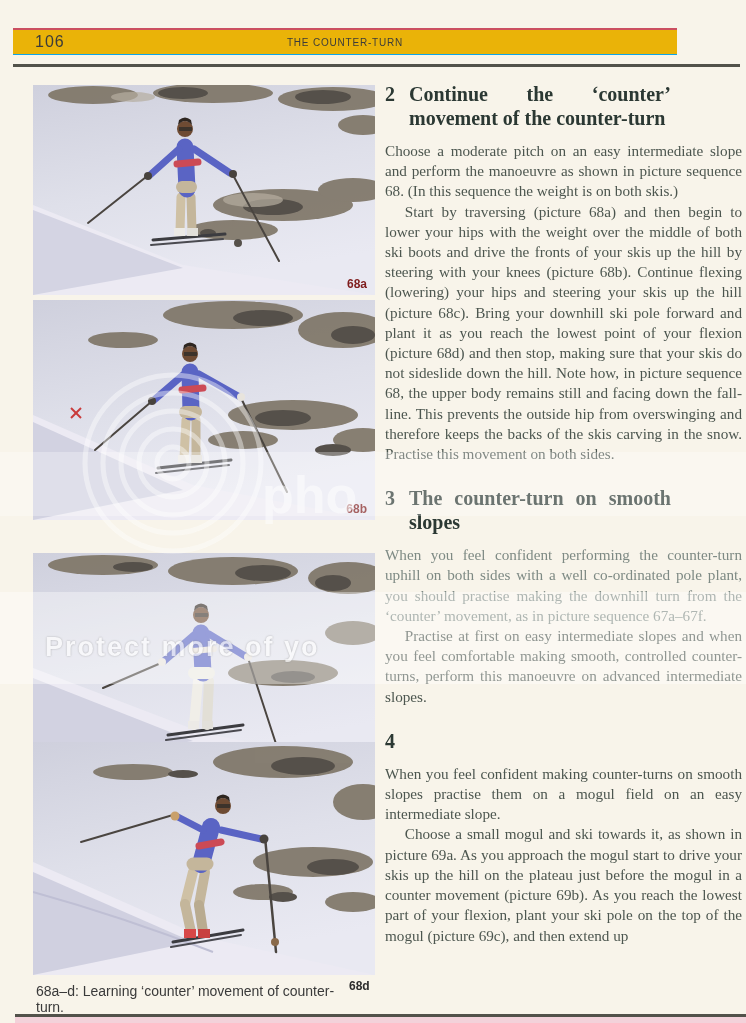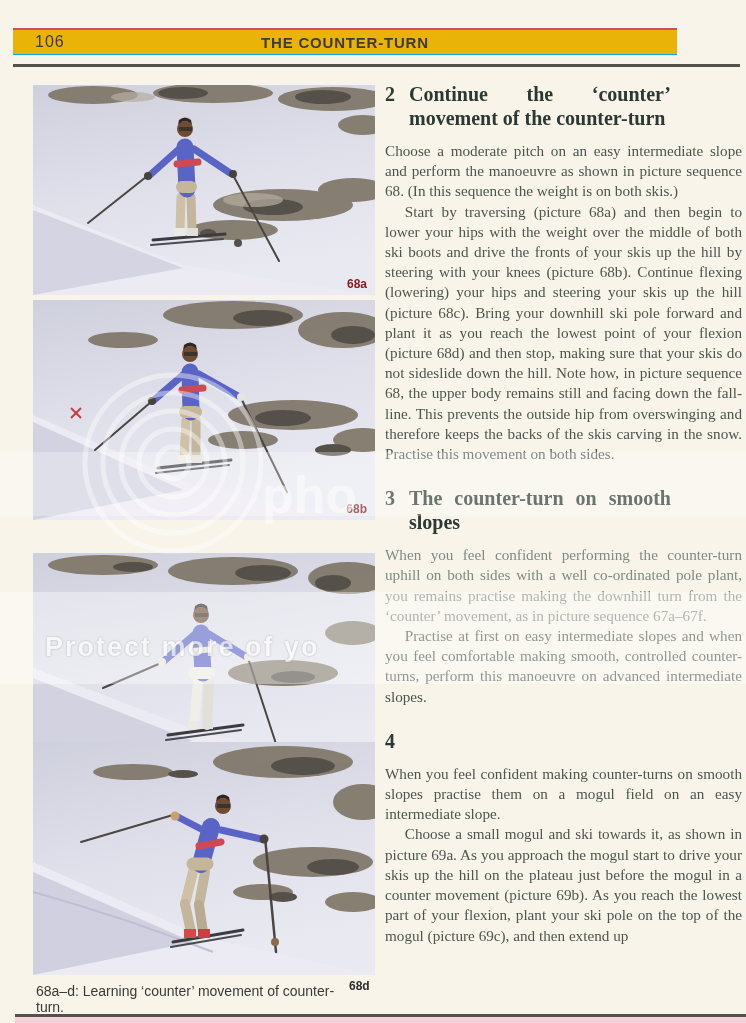--- a/index.html
+++ b/index.html
@@ -5,21 +5,21 @@
   html,body{margin:0;padding:0;background:#e9e4da;}
   .page{position:relative;width:746px;height:1023px;background:#f8f4ea;overflow:hidden;
         font-family:"Liberation Serif",serif;}
   
   .hdr-bar{position:absolute;left:13px;top:28px;width:664px;height:24px;background:#eab308;
            border-top:2px solid #cb4f60;border-bottom:1px solid #0ea5e9;
            display:flex;align-items:center;}
   .hdr-num{position:absolute;left:22px;font-family:"Liberation Sans",sans-serif;
            font-size:16px;color:#3c3c3a;letter-spacing:1px;}
   .hdr-title{width:100%;text-align:center;font-family:"Liberation Sans",sans-serif;
-           font-size:15px;color:#3c3c3a;letter-spacing:.8px;font-weight:bold;}
+           font-size:10px;color:#3c3c3a;letter-spacing:.8px;font-weight:normal;}
   .top-rule{position:absolute;left:13px;top:64px;width:727px;height:3px;background:#52524a;}
   .bottom-rule{position:absolute;left:15px;top:1014px;width:731px;height:3px;background:#52524a;}
   .bottom-pink{position:absolute;left:15px;top:1017px;width:731px;height:6px;background:#f3d2da;}
   
   .photo{position:absolute;left:33px;width:342px;background:#dadbe6;}
   .photo svg{display:block;width:100%;height:100%;}
   .photo-label{position:absolute;right:8px;bottom:4px;font-family:"Liberation Sans",sans-serif;
            font-size:12px;font-weight:bold;color:#7f1d1d;}
   #photo1{top:85px;height:210px;}
   #photo2{top:300px;height:220px;}
@@ -257,21 +257,21 @@
       <span class="sec-num">2</span>
       <span class="sec-title">Continue the ‘counter’ movement of the counter-turn</span>
     </div>
     <p>Choose a moderate pitch on an easy intermediate slope and perform the manoeuvre as shown in picture sequence 68. (In this sequence the weight is on both skis.)</p>
     <p class="indent">Start by traversing (picture 68a) and then begin to lower your hips with the weight over the middle of both ski boots and drive the fronts of your skis up the hill by steering with your knees (picture 68b). Continue flexing (lowering) your hips and steering your skis up the hill (picture 68c). Bring your downhill ski pole forward and plant it as you reach the lowest point of your flexion (picture 68d) and then stop, making sure that your skis do not sideslide down the hill. Note how, in picture sequence 68, the upper body remains still and facing down the fall-line. This prevents the outside hip from overswinging and therefore keeps the backs of the skis carving in the snow. Practise this movement on both sides.</p>
 
     <div class="sec-h">
       <span class="sec-num">3</span>
       <span class="sec-title">The counter-turn on smooth slopes</span>
     </div>
-    <p class="faded">When you feel confident performing the counter-turn uphill on both sides with a well co-ordinated pole plant, you remains practise making the downhill turn from the ‘counter’ movement, as in picture sequence 67a–67f.</p>
+    <p class="faded">When you feel confident performing the counter-turn uphill on both sides with a well co-ordinated pole plant, you should practise making the downhill turn from the ‘counter’ movement, as in picture sequence 67a–67f.</p>
     <p class="indent">Practise at first on easy intermediate slopes and when you feel comfortable making smooth, controlled counter-turns, perform this manoeuvre on advanced intermediate slopes.</p>
 
     <div class="sec-h">
       <span class="sec-num">4</span>
     </div>
     <p>When you feel confident making counter-turns on smooth slopes practise them on a mogul field on an easy intermediate slope.</p>
     <p class="indent">Choose a small mogul and ski towards it, as shown in picture 69a. As you approach the mogul start to drive your skis up the hill on the plateau just before the mogul in a counter movement (picture 69b). As you reach the lowest part of your flexion, plant your ski pole on the top of the mogul (picture 69c), and then extend up</p>
   </div>
 
   <div class="caption">68a–d: Learning ‘counter’ movement of counter-turn.</div>

